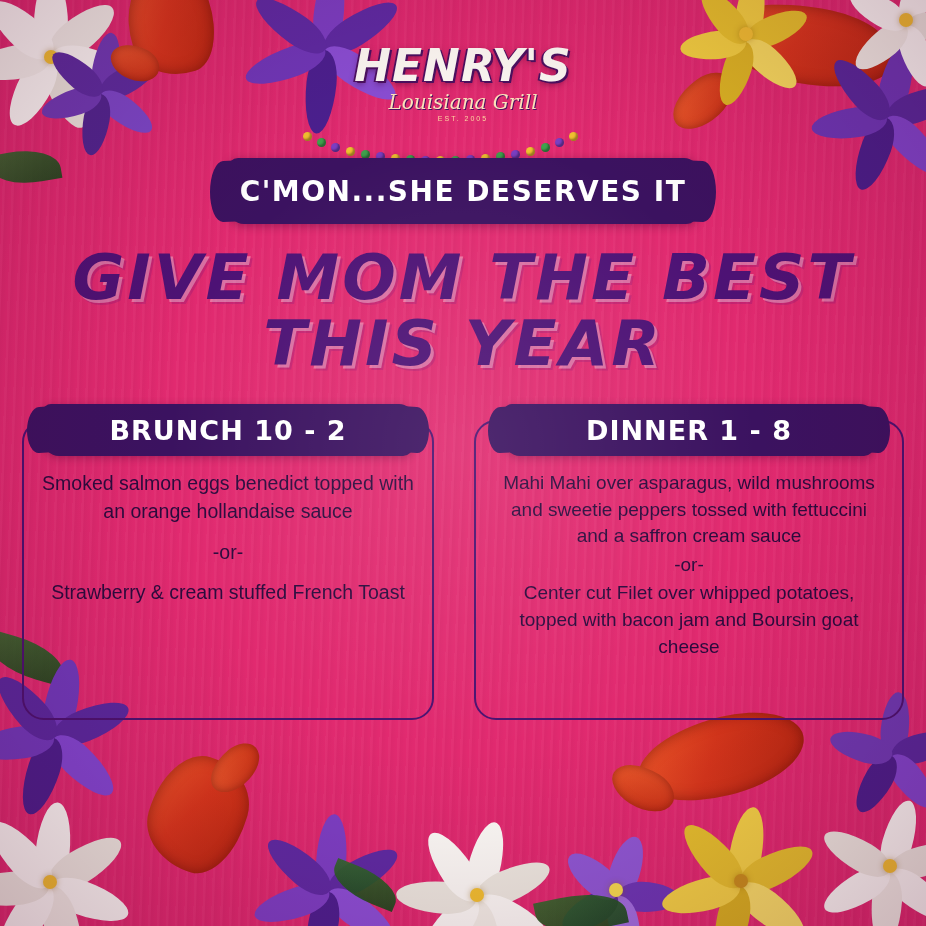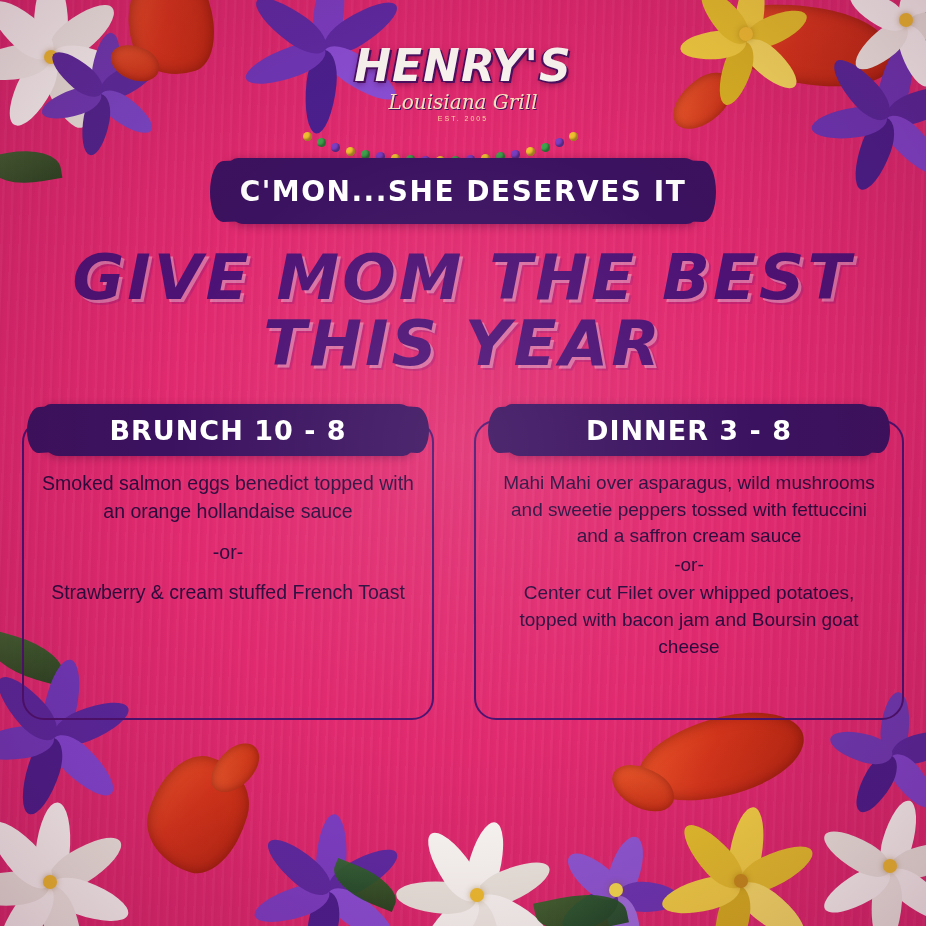--- a/index.html
+++ b/index.html
@@ -444,32 +444,32 @@
     <span class="banner-top-text">C'MON...SHE DESERVES IT</span>
   </div>
 
   <div class="headline">
     <span class="l1">GIVE MOM THE BEST</span>
     <span class="l2">THIS YEAR</span>
   </div>
 
   <div class="card card-left">
     <div class="card-banner">
-      <span>BRUNCH 10 - 8</span>
+      <span>BRUNCH 10 - 2</span>
     </div>
     <div class="card-body">
       <p class="opt">Smoked salmon eggs benedict topped with an orange hollandaise sauce</p>
       <p class="or">-or-</p>
       <p class="opt">Strawberry &amp; cream stuffed French Toast</p>
     </div>
   </div>
 
   <div class="card card-right">
     <div class="card-banner">
-      <span>DINNER 3 - 8</span>
+      <span>DINNER 1 - 8</span>
     </div>
     <div class="card-body">
       <p class="opt">Mahi Mahi over asparagus, wild mushrooms and sweetie peppers tossed with fettuccini and a saffron cream sauce</p>
       <p class="or">-or-</p>
       <p class="opt">Center cut Filet over whipped potatoes, topped with bacon jam and Boursin goat cheese</p>
     </div>
   </div>
 
   <div class="vignette"></div>
 </div>

